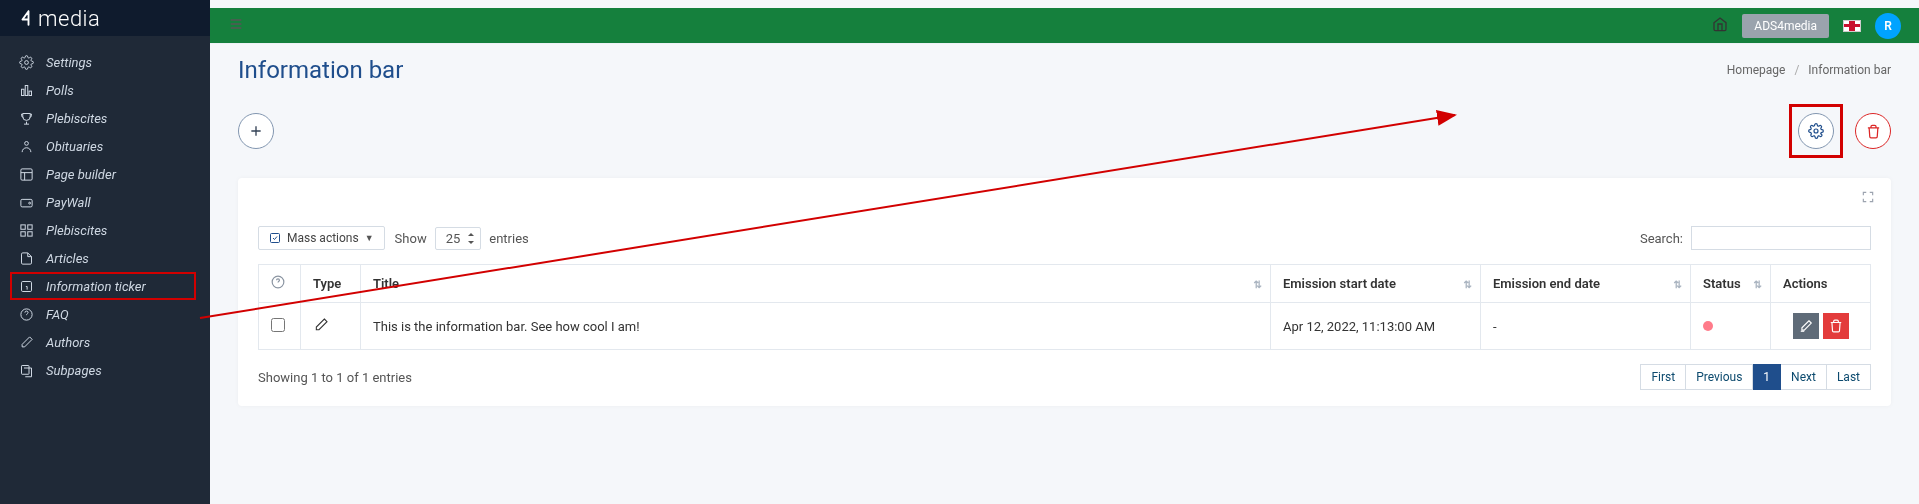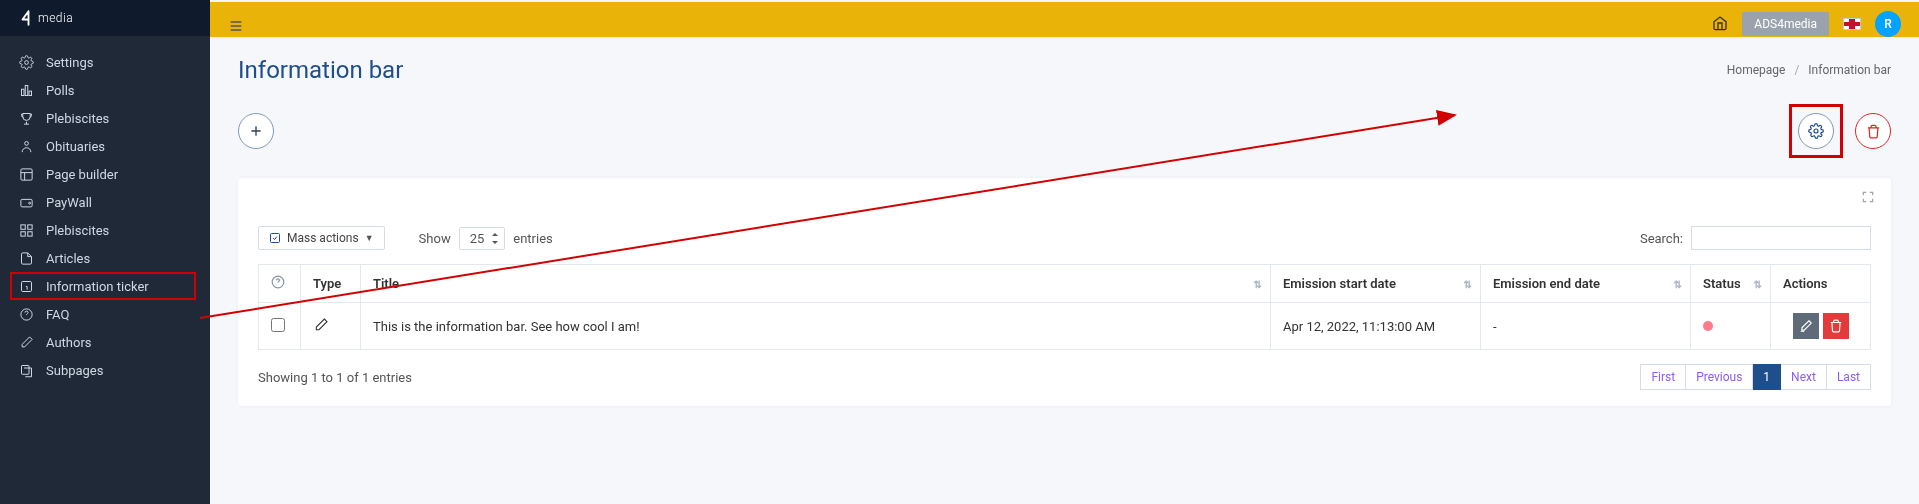--- a/index.html
+++ b/index.html
@@ -21,37 +21,38 @@
     width: 210px;
     height: 504px;
     background: #1f2937;
     color: #cbd5e1;
   }
   .logo {
     height: 36px;
     display: flex;
     align-items: center;
     padding: 0 18px;
-    font-size: 12px;
+    font-size: 22px;
     color: #fff;
     background: #0f1b2d;
     font-weight: 300;
     letter-spacing: .5px;
   }
   .logo-bold { font-weight: 700; margin-right: 2px; display:flex; align-items:center; gap:2px;}
   .nav { padding-top: 12px; }
   .nav-item {
     display: flex;
     align-items: center;
     gap: 12px;
     padding: 6px 18px;
     cursor: pointer;
     font-size: 13px;
     color: #cfd8e3;
     height: 28px;
+    font-style: italic;
   }
   .nav-icon {
     width: 16px; height: 16px;
     display: inline-flex;
     align-items: center; justify-content: center;
     color: #cfd8e3;
   }
   .nav-icon svg { width: 15px; height: 15px; stroke: currentColor; fill: none; stroke-width: 1.6; }
 
   .nav-highlight { position: relative; }
@@ -59,25 +60,25 @@
     content: "";
     position: absolute;
     left: 10px; right: 14px; top: 0; bottom: 0;
     border: 2px solid #d20000;
     pointer-events: none;
   }
 
   
   .topbar {
     position: absolute;
-    left: 210px; top: 2px; right: 0;
+    left: 210px; top: 8px; right: 0;
     height: 36px;
-    background: #eab308;
+    background: #15803d;
     display: flex;
-    align-items: flex-end;
+    align-items: center;
     padding: 0 18px;
     border-bottom: 1px solid #edf1f5;
   }
   .hamburger { cursor: pointer; color: #6b7280; }
   .topbar-spacer { flex: 1; }
   .topbar-right { display: flex; align-items: center; gap: 14px; }
   .home-icon { color: #555; cursor: pointer; }
   .ads-btn {
     background: #9aa3ad;
     color: #fff;
@@ -154,21 +155,21 @@
     padding: 18px 20px 16px;
     box-shadow: 0 0 4px rgba(0,0,0,.04);
     position: relative;
   }
   .expand-icon {
     position: absolute; right: 16px; top: 12px;
     color: #9ca3af; cursor: pointer;
   }
 
   .panel-controls {
-    display: flex; align-items: center; gap: 34px;
+    display: flex; align-items: center; gap: 10px;
     margin-top: 30px;
     margin-bottom: 14px;
   }
   .mass-actions {
     border: 1px solid #d5dce4;
     padding: 4px 10px;
     display: flex; align-items: center; gap: 6px;
     font-size: 12px;
     color: #444;
     background: #fff;
@@ -263,21 +264,21 @@
   .table-footer {
     display:flex; align-items:center;
     margin-top: 14px;
     font-size: 13px; color:#555;
   }
   .paginator { margin-left:auto; display:flex; }
   .page-btn {
     border:1px solid #d5dce4;
     padding: 5px 10px;
     background:#fff;
-    color:#8b5cf6;
+    color:#0c4a6e;
     font-size:12px;
     cursor:pointer;
   }
   .page-btn + .page-btn { border-left:none; }
   .page-btn.active { background:#1f4e8c; color:#fff; border-color:#1f4e8c;}
 
   
   .anno-arrow {
     position: absolute;
     pointer-events: none;

